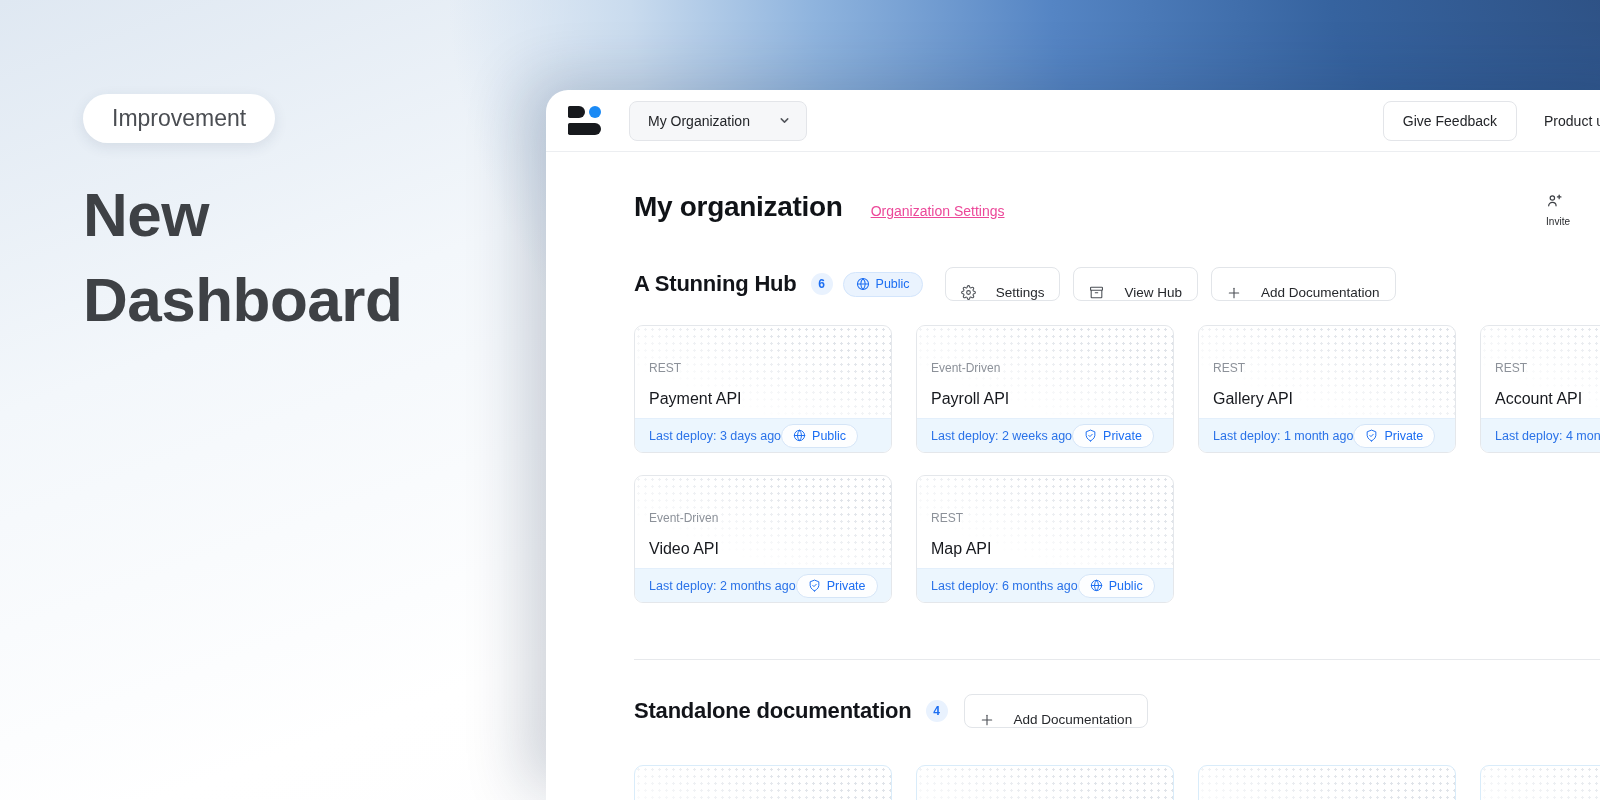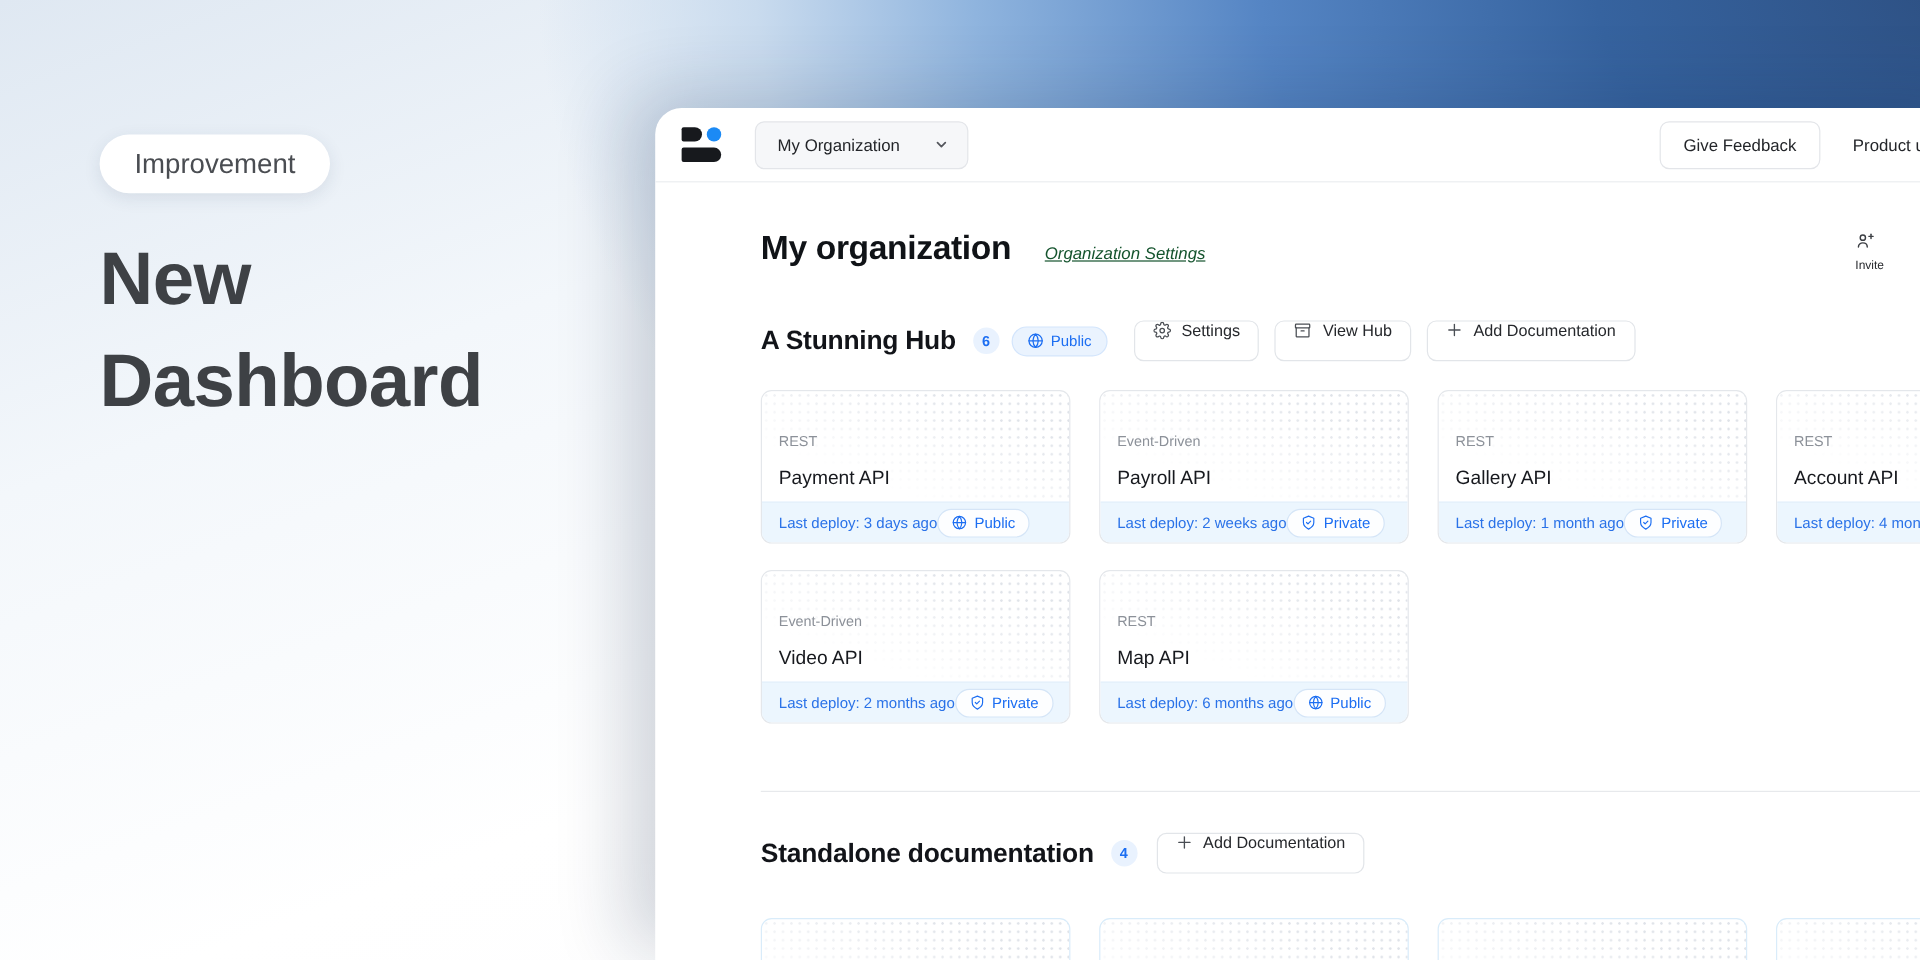--- a/index.html
+++ b/index.html
@@ -7,21 +7,21 @@
   body {
     position: relative;
     font-family: "Liberation Sans", sans-serif;
     background:
       radial-gradient(1400px 900px at 105% -2%,
         #2c4d7e 0%, #36639f 25%, #5585c4 45%, #8fb4de 62%, #c9dbee 75%, rgba(250,251,253,0) 88%),
       linear-gradient(160deg, #dfe8f2 0%, #f3f7fb 30%, #ffffff 62%, #fcfcfd 100%);
   }
 
   
-  .hero { position: absolute; left: 83px; top: 112px; }
+  .hero { position: absolute; left: 83px; top: 94px; }
   .hero-badge {
     display: inline-block; background: #ffffff; color: #4a4d52;
     font-size: 23px; padding: 11px 29px; border-radius: 26px;
     box-shadow: 0 4px 14px rgba(40,60,90,.10);
   }
   .hero-title {
     margin-top: 30px; font-size: 62px; font-weight: 700; color: #3e4145;
     line-height: 1.37; letter-spacing: -0.5px;
   }
   .hero-title span { display: block; }
@@ -52,39 +52,39 @@
   .btn-feedback {
     height: 40px; padding: 0 19px; background: #fff; border: 1px solid #e3e5e9;
     border-radius: 8px; font-size: 14px; color: #232529; cursor: pointer; font-family: inherit; margin-left: 34px;
   }
   .product-updates { margin-left: 27px; font-size: 14px; color: #232529; white-space: nowrap; text-decoration: none; cursor: pointer; }
 
   .content { padding-left: 88px; }
 
   .page-header { display: flex; align-items: center; margin-top: 34px; padding-right: 100px; }
   .page-title { font-size: 28px; font-weight: 700; color: #101317; letter-spacing: -0.3px; }
-  .org-settings { margin-left: 28px; margin-top: 8px; font-size: 14px; color: #14532d; text-decoration: underline; cursor: pointer; font-style: italic; }
+  .org-settings { margin-left: 28px; margin-top: 8px; font-size: 14px; color: #ec4899; text-decoration: underline; cursor: pointer; }
   .invite { margin-left: auto; margin-top: 6px; display: flex; align-items: flex-start; gap: 7px; font-size: 10px; color: #27292d; cursor: pointer; flex-direction: column; }
   .invite svg { color: #3c3f44; }
 
   .hub-header { display: flex; align-items: center; margin-top: 40px; }
   .section-title { font-size: 22px; font-weight: 700; color: #121419; letter-spacing: -0.2px; }
   .count-badge {
     margin-left: 14px; width: 22px; height: 22px; border-radius: 50%; flex: none;
     background: #e9f2fe; color: #1c6ef2; font-size: 12px; font-weight: 700;
     display: inline-flex; align-items: center; justify-content: center;
   }
   .vis-pill {
     display: inline-flex; align-items: center; gap: 6px; border-radius: 13px;
     font-size: 12.5px; color: #1c6ef2; white-space: nowrap;
   }
   .header-pill { margin-left: 10px; background: #eaf3fe; border: 1px solid #d3e5fc; height: 25px; padding: 0 12px; }
   .hub-actions { display: flex; gap: 13px; margin-left: 22px; }
   .action-btn {
-    display: inline-flex; align-items: flex-start; gap: 9px; height: 34px; padding: 0 15px;
+    display: inline-flex; align-items: flex-end; gap: 20px; height: 34px; padding: 0 15px;
     border: 1px solid #e2e5e9; background: #fff; border-radius: 8px;
     font-size: 13.5px; color: #26282c; cursor: pointer; font-family: inherit; white-space: nowrap;
   }
   .action-btn svg { color: #4a4e54; flex: none; }
 
   .card-grid { margin-top: 24px; display: grid; grid-template-columns: repeat(4, 258px); gap: 22px 24px; width: 1104px; }
   .api-card { border: 1px solid #e4e7eb; border-radius: 9px; overflow: hidden; background: #fff; cursor: pointer; }
   .dotted-bg {
     background-image:
       linear-gradient(to top right, #ffffff 26%, rgba(255,255,255,.2) 78%),

